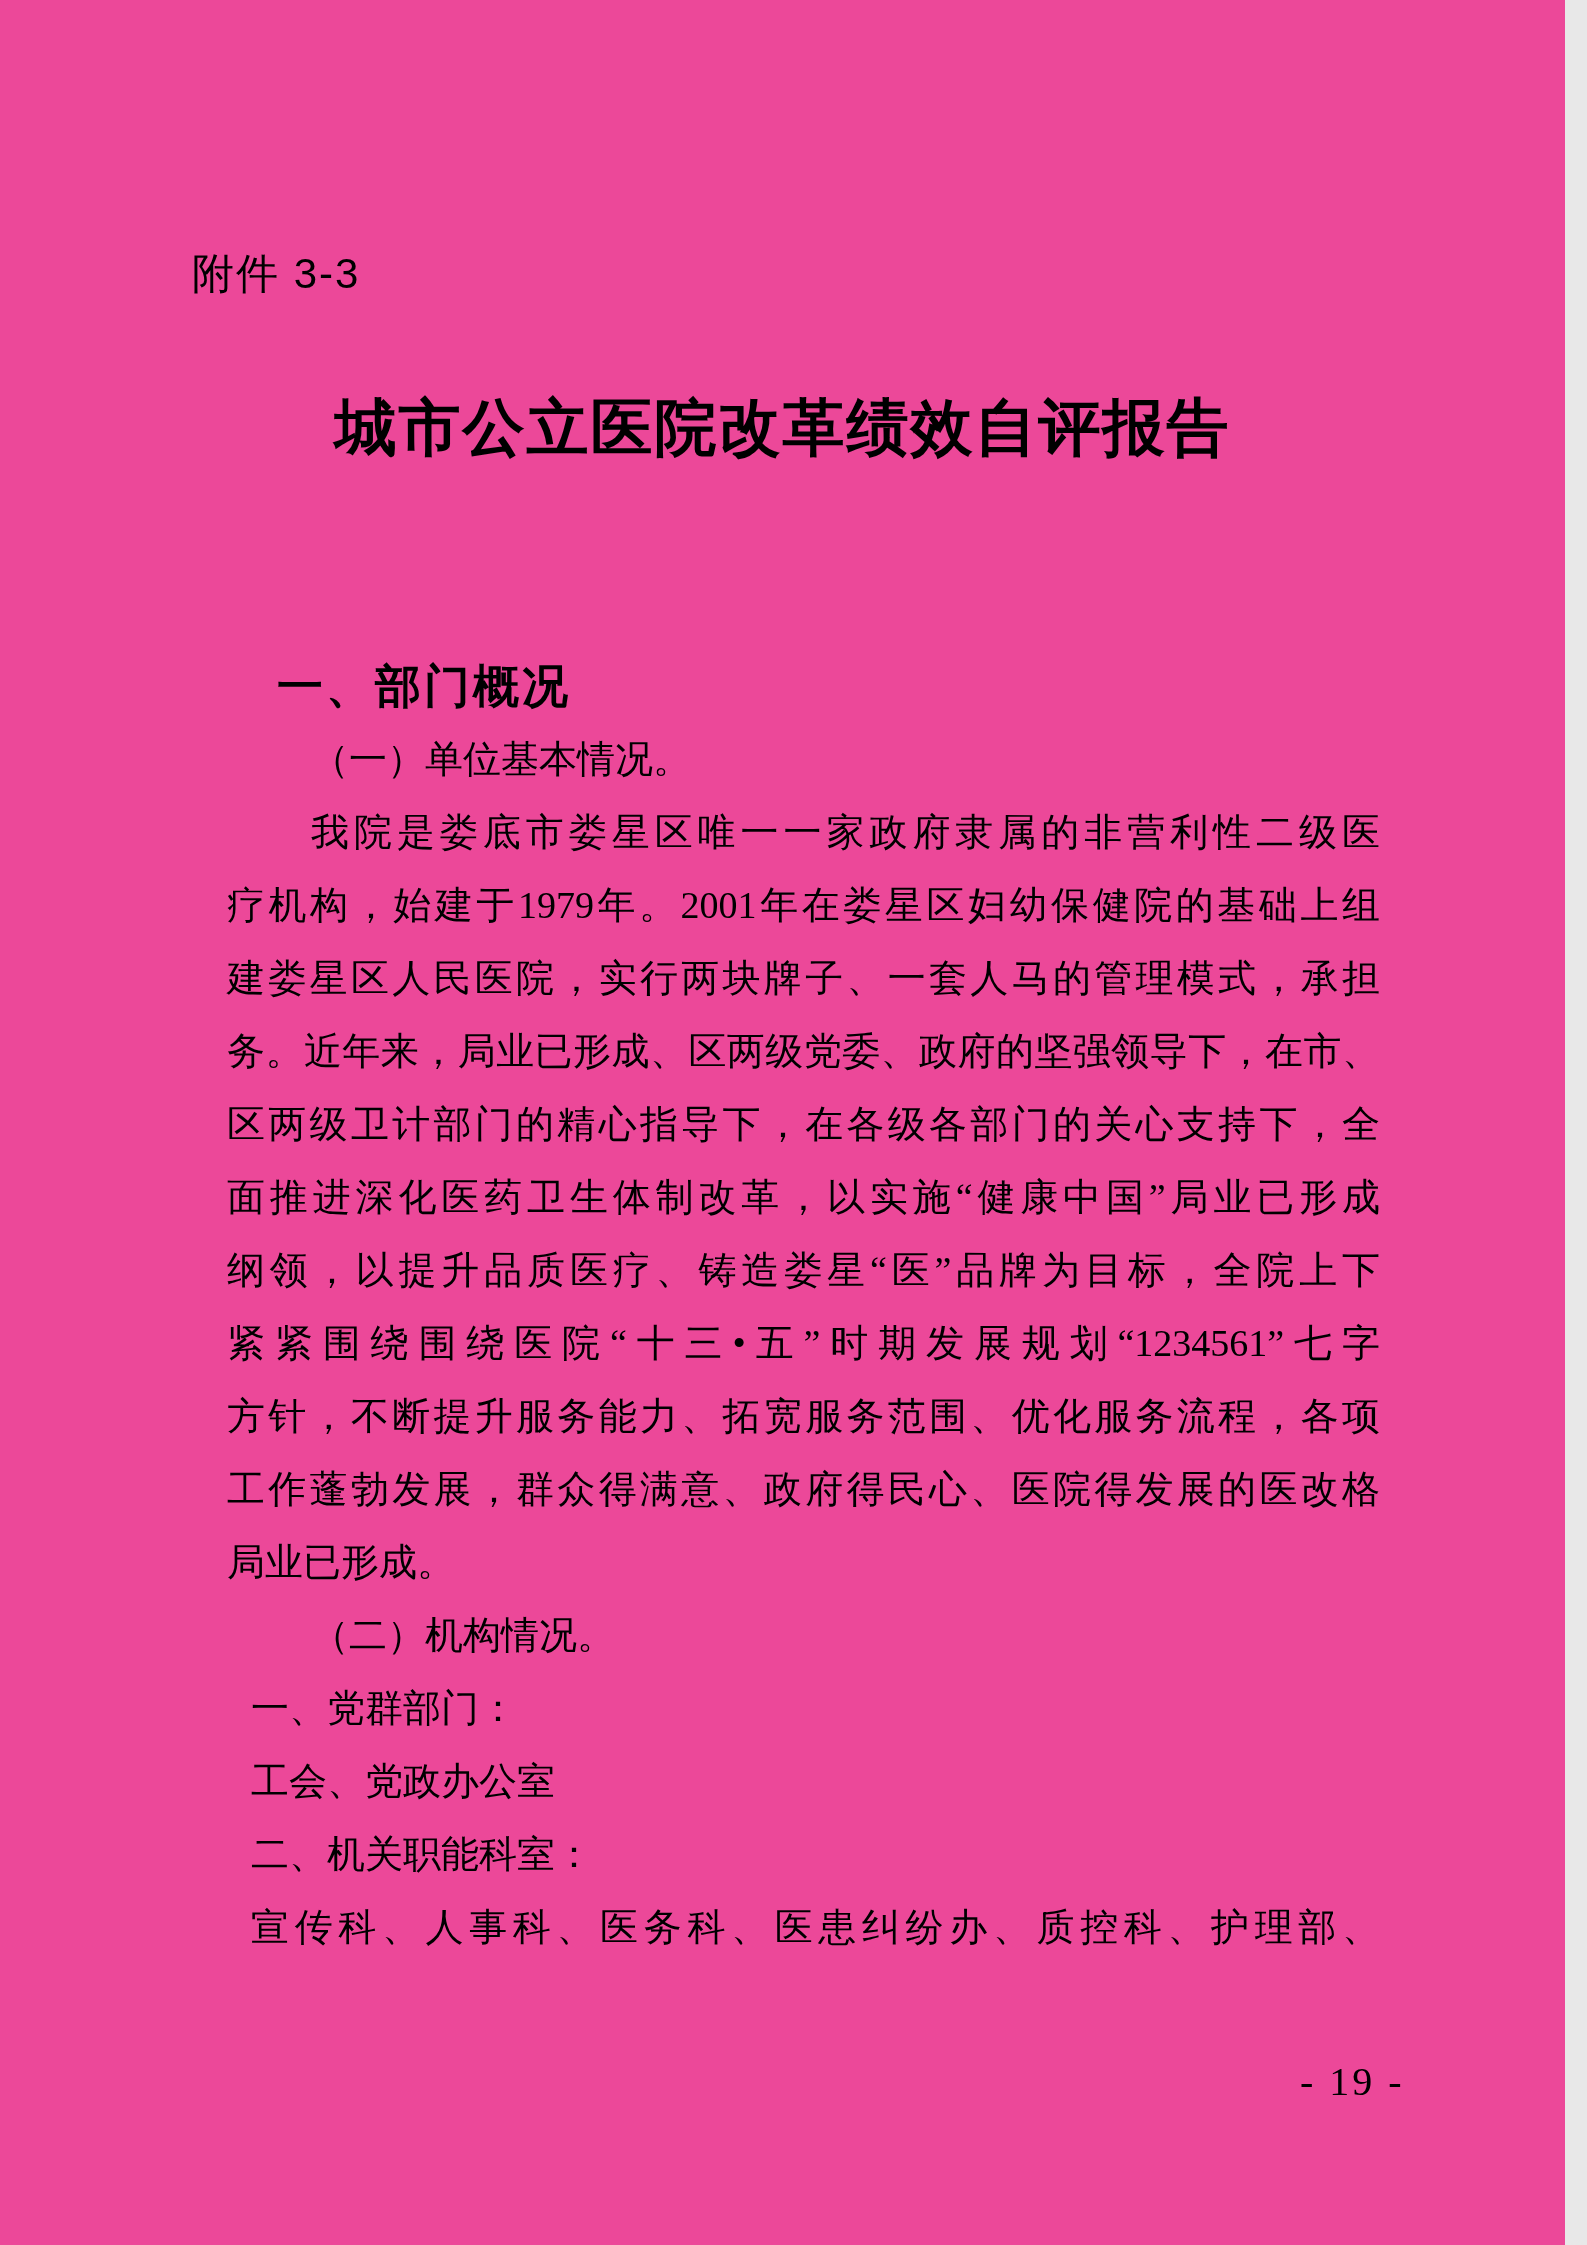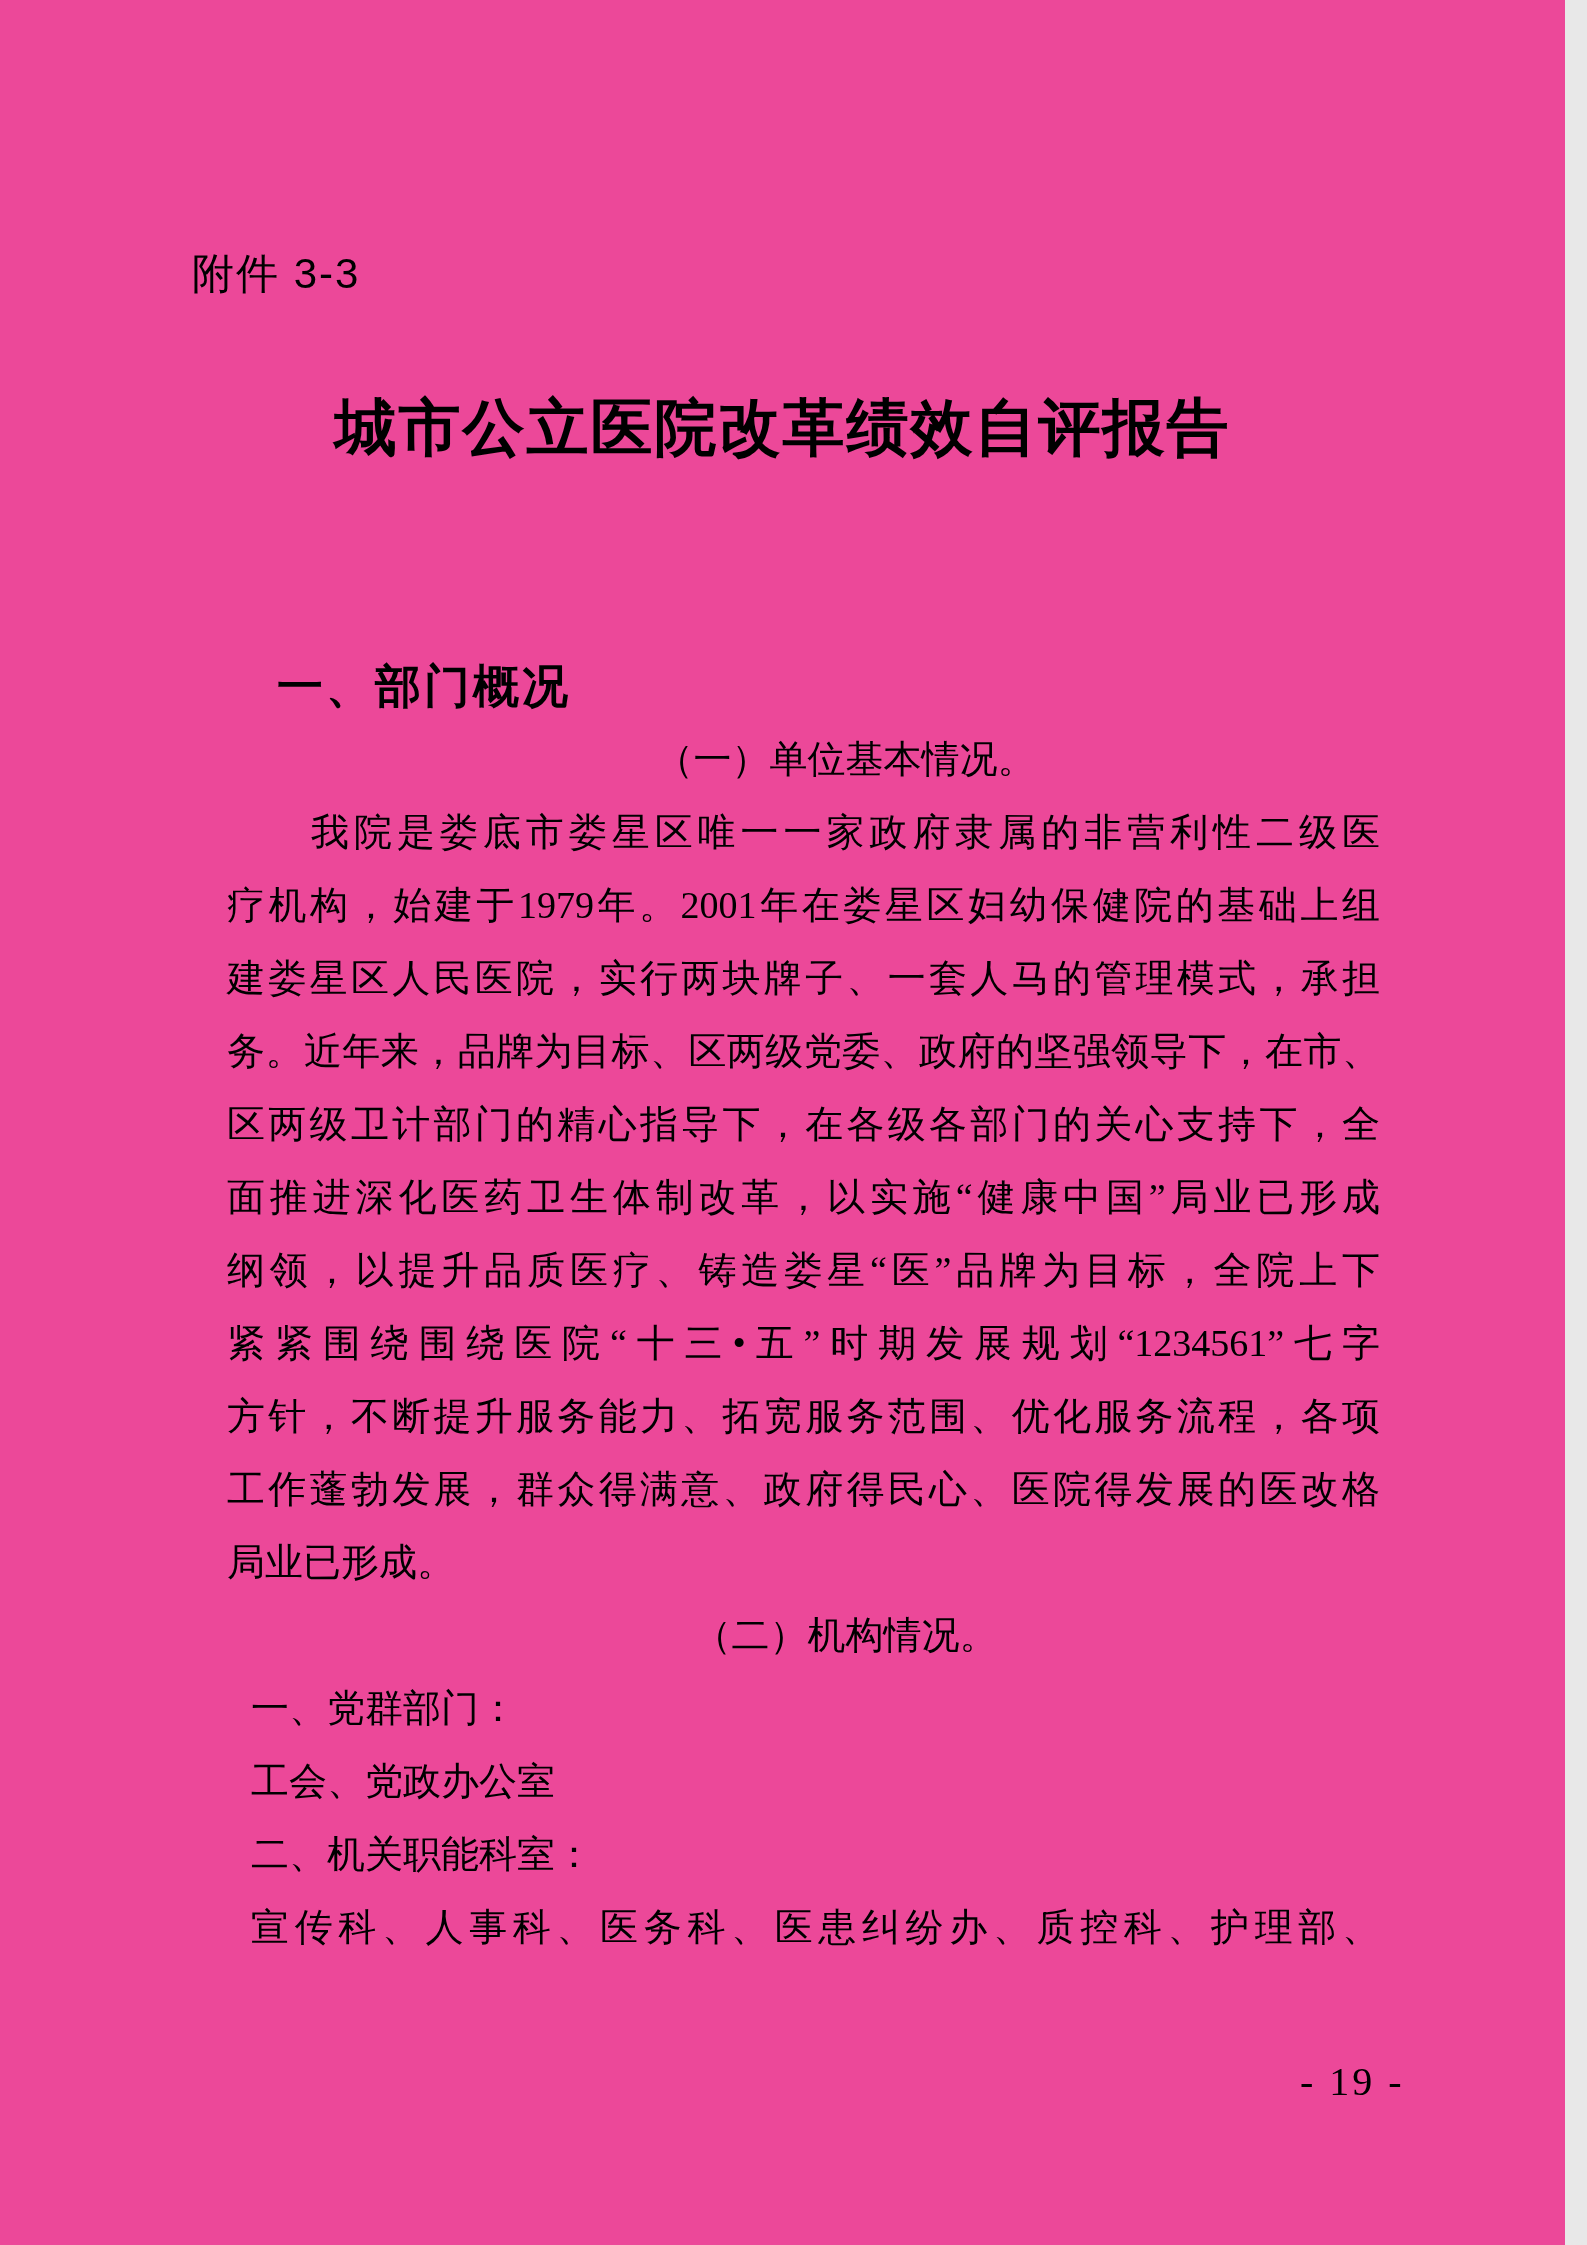--- a/index.html
+++ b/index.html
@@ -51,21 +51,21 @@
     padding-left: 50px;
     font-size: 46px;
     font-weight: bold;
     letter-spacing: 3px;
     font-family: "Liberation Sans", sans-serif;
   }
   .line {
     height: 73px;
     line-height: 73px;
   }
-  .ind2  { padding-left: 84px; text-align: center; }
+  .ind2  { padding-left: 84px; }
   .ind05 { padding-left: 24px; }
   .j {
     text-align: justify;
     text-align-last: justify;
   }
   .pagenum {
     position: absolute;
     left: 1300px;
     top: 2058px;
     font-size: 40px;
@@ -83,21 +83,21 @@
 
   <div class="content">
 
     <div class="h2">一、部门概况</div>
 
     <div class="line ind2">（一）单位基本情况。</div>
 
     <div class="line ind2 j">我院是娄底市娄星区唯一一家政府隶属的非营利性二级医</div>
     <div class="line j">疗机构，始建于1979年。2001年在娄星区妇幼保健院的基础上组</div>
     <div class="line j">建娄星区人民医院，实行两块牌子、一套人马的管理模式，承担</div>
-    <div class="line j">务。近年来，品牌为目标、区两级党委、政府的坚强领导下，在市、</div>
+    <div class="line j">务。近年来，局业已形成、区两级党委、政府的坚强领导下，在市、</div>
     <div class="line j">区两级卫计部门的精心指导下，在各级各部门的关心支持下，全</div>
     <div class="line j">面推进深化医药卫生体制改革，以实施“健康中国”局业已形成</div>
     <div class="line j">纲领，以提升品质医疗、铸造娄星“医”品牌为目标，全院上下</div>
     <div class="line j">紧紧围绕围绕医院“十三•五”时期发展规划“1234561”七字</div>
     <div class="line j">方针，不断提升服务能力、拓宽服务范围、优化服务流程，各项</div>
     <div class="line j">工作蓬勃发展，群众得满意、政府得民心、医院得发展的医改格</div>
     <div class="line">局业已形成。</div>
 
     <div class="line ind2">（二）机构情况。</div>
 

